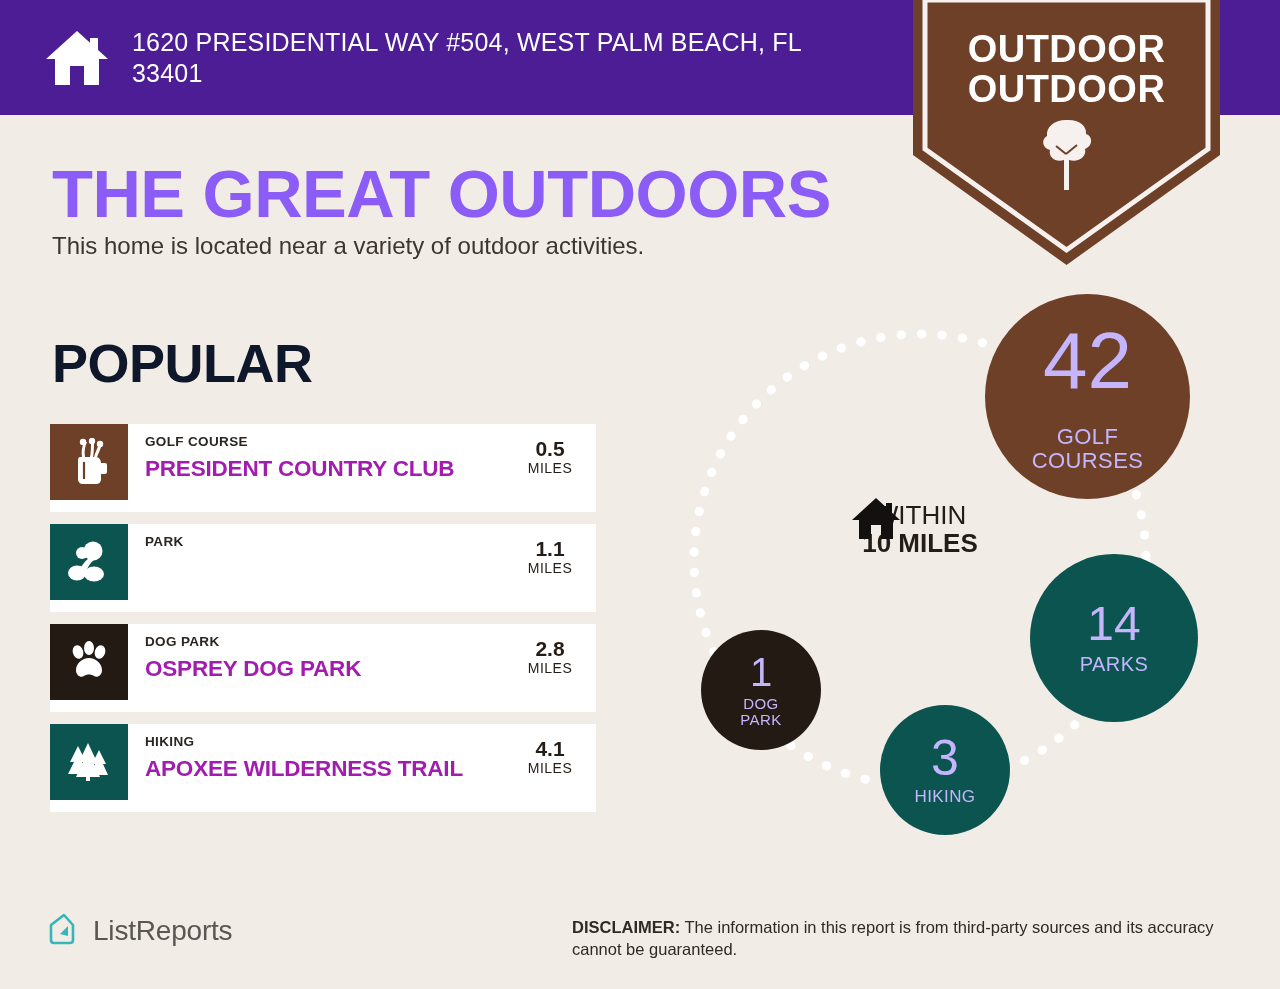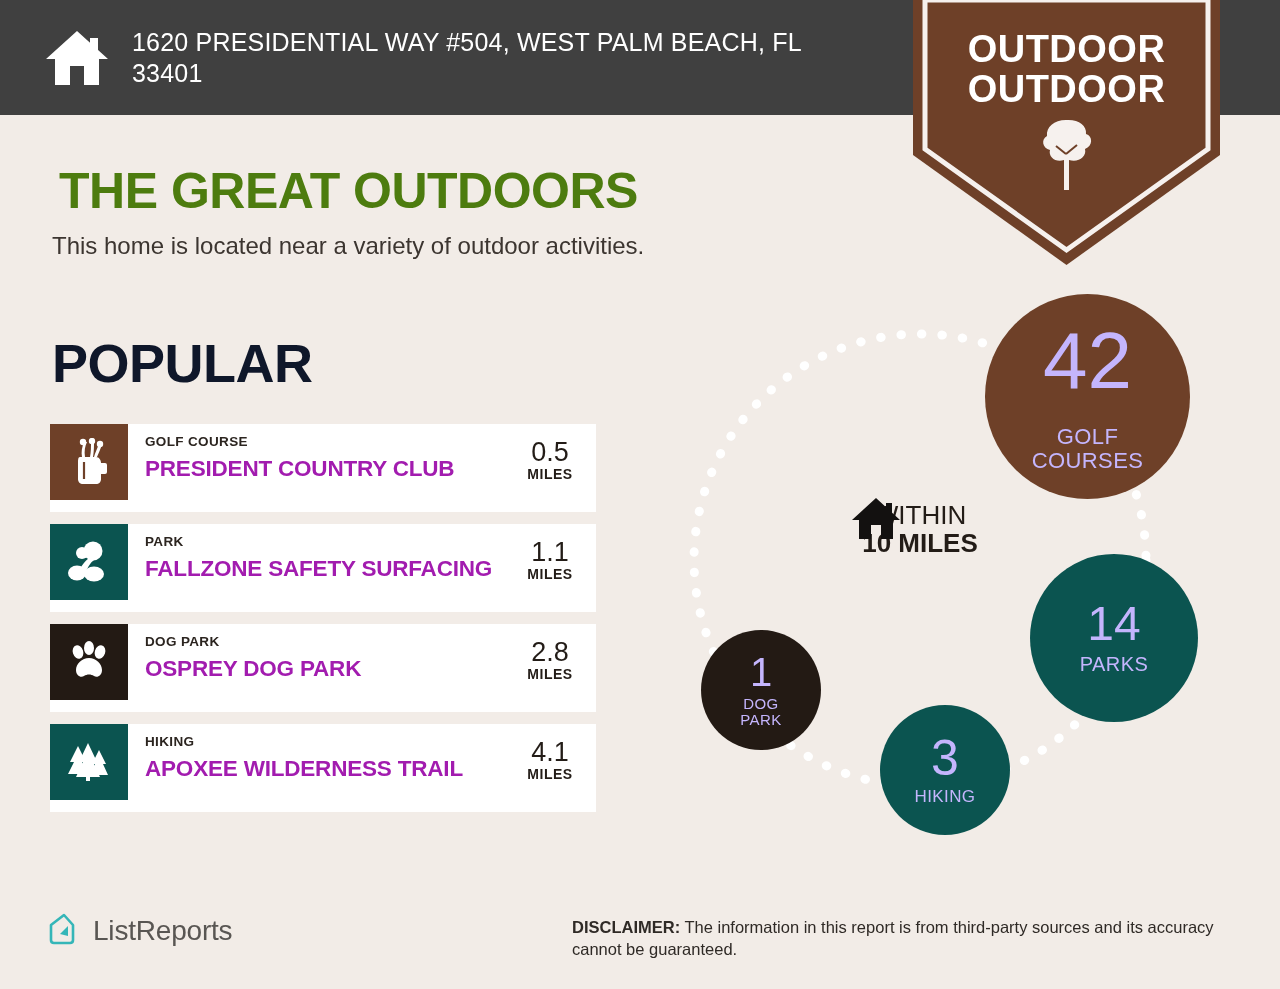--- a/index.html
+++ b/index.html
@@ -7,21 +7,21 @@
     width:1280px;height:989px;
     background:#f2ece7;
     font-family:"Liberation Sans",sans-serif;
     color:#231c17;
     overflow:hidden;
     position:relative;
   }
   
   .header{
     position:absolute;left:0;top:0;width:1280px;height:115px;
-    background:#404040;
+    background:#4c1d95;
   }
   .header-inner{
     display:flex;align-items:center;gap:22px;
     padding:18px 0 0 44px;height:97px;box-sizing:border-box;
   }
   .home-icon{flex:0 0 auto;width:66px;height:60px;}
   .header-address{
     color:#ffffff;font-size:25px;letter-spacing:.2px;line-height:1.22;
     font-weight:400;max-width:740px;
     text-transform:uppercase;
@@ -32,22 +32,22 @@
   }
   .badge svg{display:block;}
   .badge-text{
     position:absolute;left:0;top:30px;width:307px;text-align:center;
     color:#fff;font-size:38px;font-weight:700;line-height:1.05;letter-spacing:.5px;
   }
   .badge-text .l2{display:block;}
   
   .title{
     position:absolute;left:52px;top:155px;
-    font-size:50px;font-weight:700;letter-spacing:-0.5px;color:#4d7c0f;
-    margin:7px;
+    font-size:67px;font-weight:700;letter-spacing:-0.5px;color:#8b5cf6;
+    margin:0;
   }
   .subtitle{
     position:absolute;left:52px;top:232px;
     font-size:24px;font-weight:400;color:#3c3530;margin:0;
   }
   .popular{
     position:absolute;left:52px;top:332px;
     font-size:54px;font-weight:700;letter-spacing:-0.5px;color:#0f172a;margin:0;
   }
   
@@ -68,22 +68,22 @@
     text-transform:uppercase;line-height:1.1;
   }
   .row-name{
     font-size:22.5px;font-weight:700;letter-spacing:-0.2px;color:#a21caf;
     text-transform:uppercase;line-height:1.14;margin-top:6px;
   }
   .row-dist{
     flex:0 0 92px;width:92px;text-align:center;
     padding-top:14px;box-sizing:border-box;
   }
-  .row-dist .val{font-size:27px;font-weight:400;color:#231c17;line-height:1.05;}
-  .row-dist .unit{font-size:14px;font-weight:700;letter-spacing:.5px;color:#231c17;}
+  .row-dist .val{font-size:21px;font-weight:700;color:#231c17;line-height:1.05;}
+  .row-dist .unit{font-size:14px;font-weight:400;letter-spacing:.5px;color:#231c17;}
   
   .diagram{position:absolute;left:620px;top:270px;width:640px;height:590px;}
   .diagram svg{position:absolute;left:0;top:0;}
   .bubble{
     position:absolute;border-radius:50%;
     display:flex;flex-direction:column;align-items:center;justify-content:center;
     color:#c4b5fd;text-align:center;
   }
   .bubble .num{font-weight:400;line-height:1;}
   .bubble .lab{font-weight:400;line-height:1.07;letter-spacing:.4px;}
@@ -181,21 +181,20 @@
       <svg width="46" height="44" viewBox="0 0 46 44">
         <circle cx="27" cy="11" r="9.5" fill="#fff"></circle>
         <circle cx="16" cy="13" r="6" fill="#fff"></circle>
         <path d="M24 17 C18 22 14 27 13 33 L19 34 C21 28 24 23 28 20 Z" fill="#fff"></path>
         <ellipse cx="11" cy="33" rx="9" ry="7.5" fill="#fff"></ellipse>
         <ellipse cx="28" cy="34" rx="10" ry="7.5" fill="#fff"></ellipse>
       </svg>
     </div>
     <div class="row-body">
       <div class="row-cat">PARK</div>
-      <div class="row-name">FALLZONE SAFETY SURFACING</div>
     </div>
     <div class="row-dist">
       <div class="val">1.1</div>
       <div class="unit">MILES</div>
     </div>
   </div>
 
   <div class="row">
     <div class="row-icon" style="background:#231a14">
       <svg width="44" height="42" viewBox="0 0 44 42">

